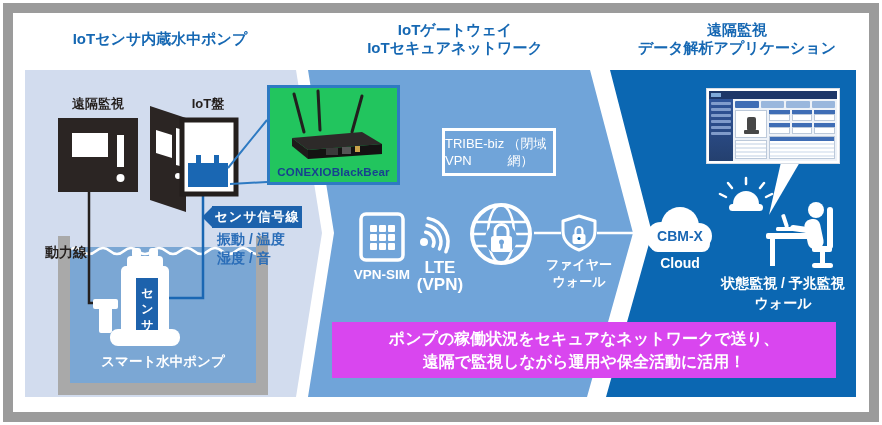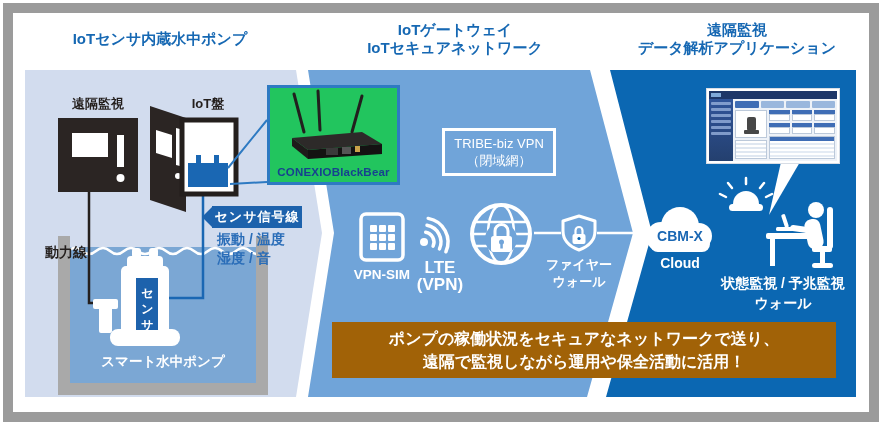--- a/index.html
+++ b/index.html
@@ -17,23 +17,23 @@
              font-size:13px;display:flex;align-items:center;justify-content:center;letter-spacing:1px;}
   .metrics{left:217px;top:230px;color:#2a6db8;font-size:14px;line-height:19px;}
   .sensor-v{left:136px;top:278px;width:22px;height:52px;background:#1d62ac;color:#fff;
             writing-mode:vertical-rl;font-size:12px;letter-spacing:2px;
             display:flex;align-items:center;justify-content:center;}
   .callout{left:267px;top:85px;width:133px;height:100px;background:#22c55e;border:3px solid #2e7ac2;
            box-sizing:border-box;z-index:5;}
   .callout .lbl{position:absolute;left:0;right:0;bottom:4px;text-align:center;
                 color:#17418f;font-size:11.5px;font-weight:bold;letter-spacing:.2px;}
   .tribe{left:443px;top:129px;width:112px;height:46px;border:2px solid #fff;box-sizing:border-box;
-         display:flex;flex-direction:column;align-items:center;justify-content:center;
+         display:flex;flex-direction:row;align-items:center;justify-content:center;
          color:#fff;font-size:13px;line-height:17px;z-index:4;}
-  .banner{left:332px;top:322px;width:504px;height:56px;background:#a16207;z-index:6;
+  .banner{left:332px;top:322px;width:504px;height:56px;background:#d946ef;z-index:6;
           display:flex;flex-direction:column;align-items:center;justify-content:center;
           color:#fff;font-size:16px;line-height:23px;font-weight:bold;}
   
   .dash{left:706px;top:88px;width:134px;height:76px;background:#fff;z-index:5;
         border:1px solid #d8dde5;box-sizing:border-box;padding:2px;}
   .dash-title{height:8px;background:#1d3668;display:flex;align-items:center;padding-left:2px;}
   .dash-logo{width:10px;height:4px;background:#7fa8d8;display:inline-block;}
   .dash-body{display:flex;height:62px;}
   .dash-side{width:20px;background:linear-gradient(#30549a,#24406f);display:flex;flex-direction:column;
              gap:3px;padding:3px 2px;}

